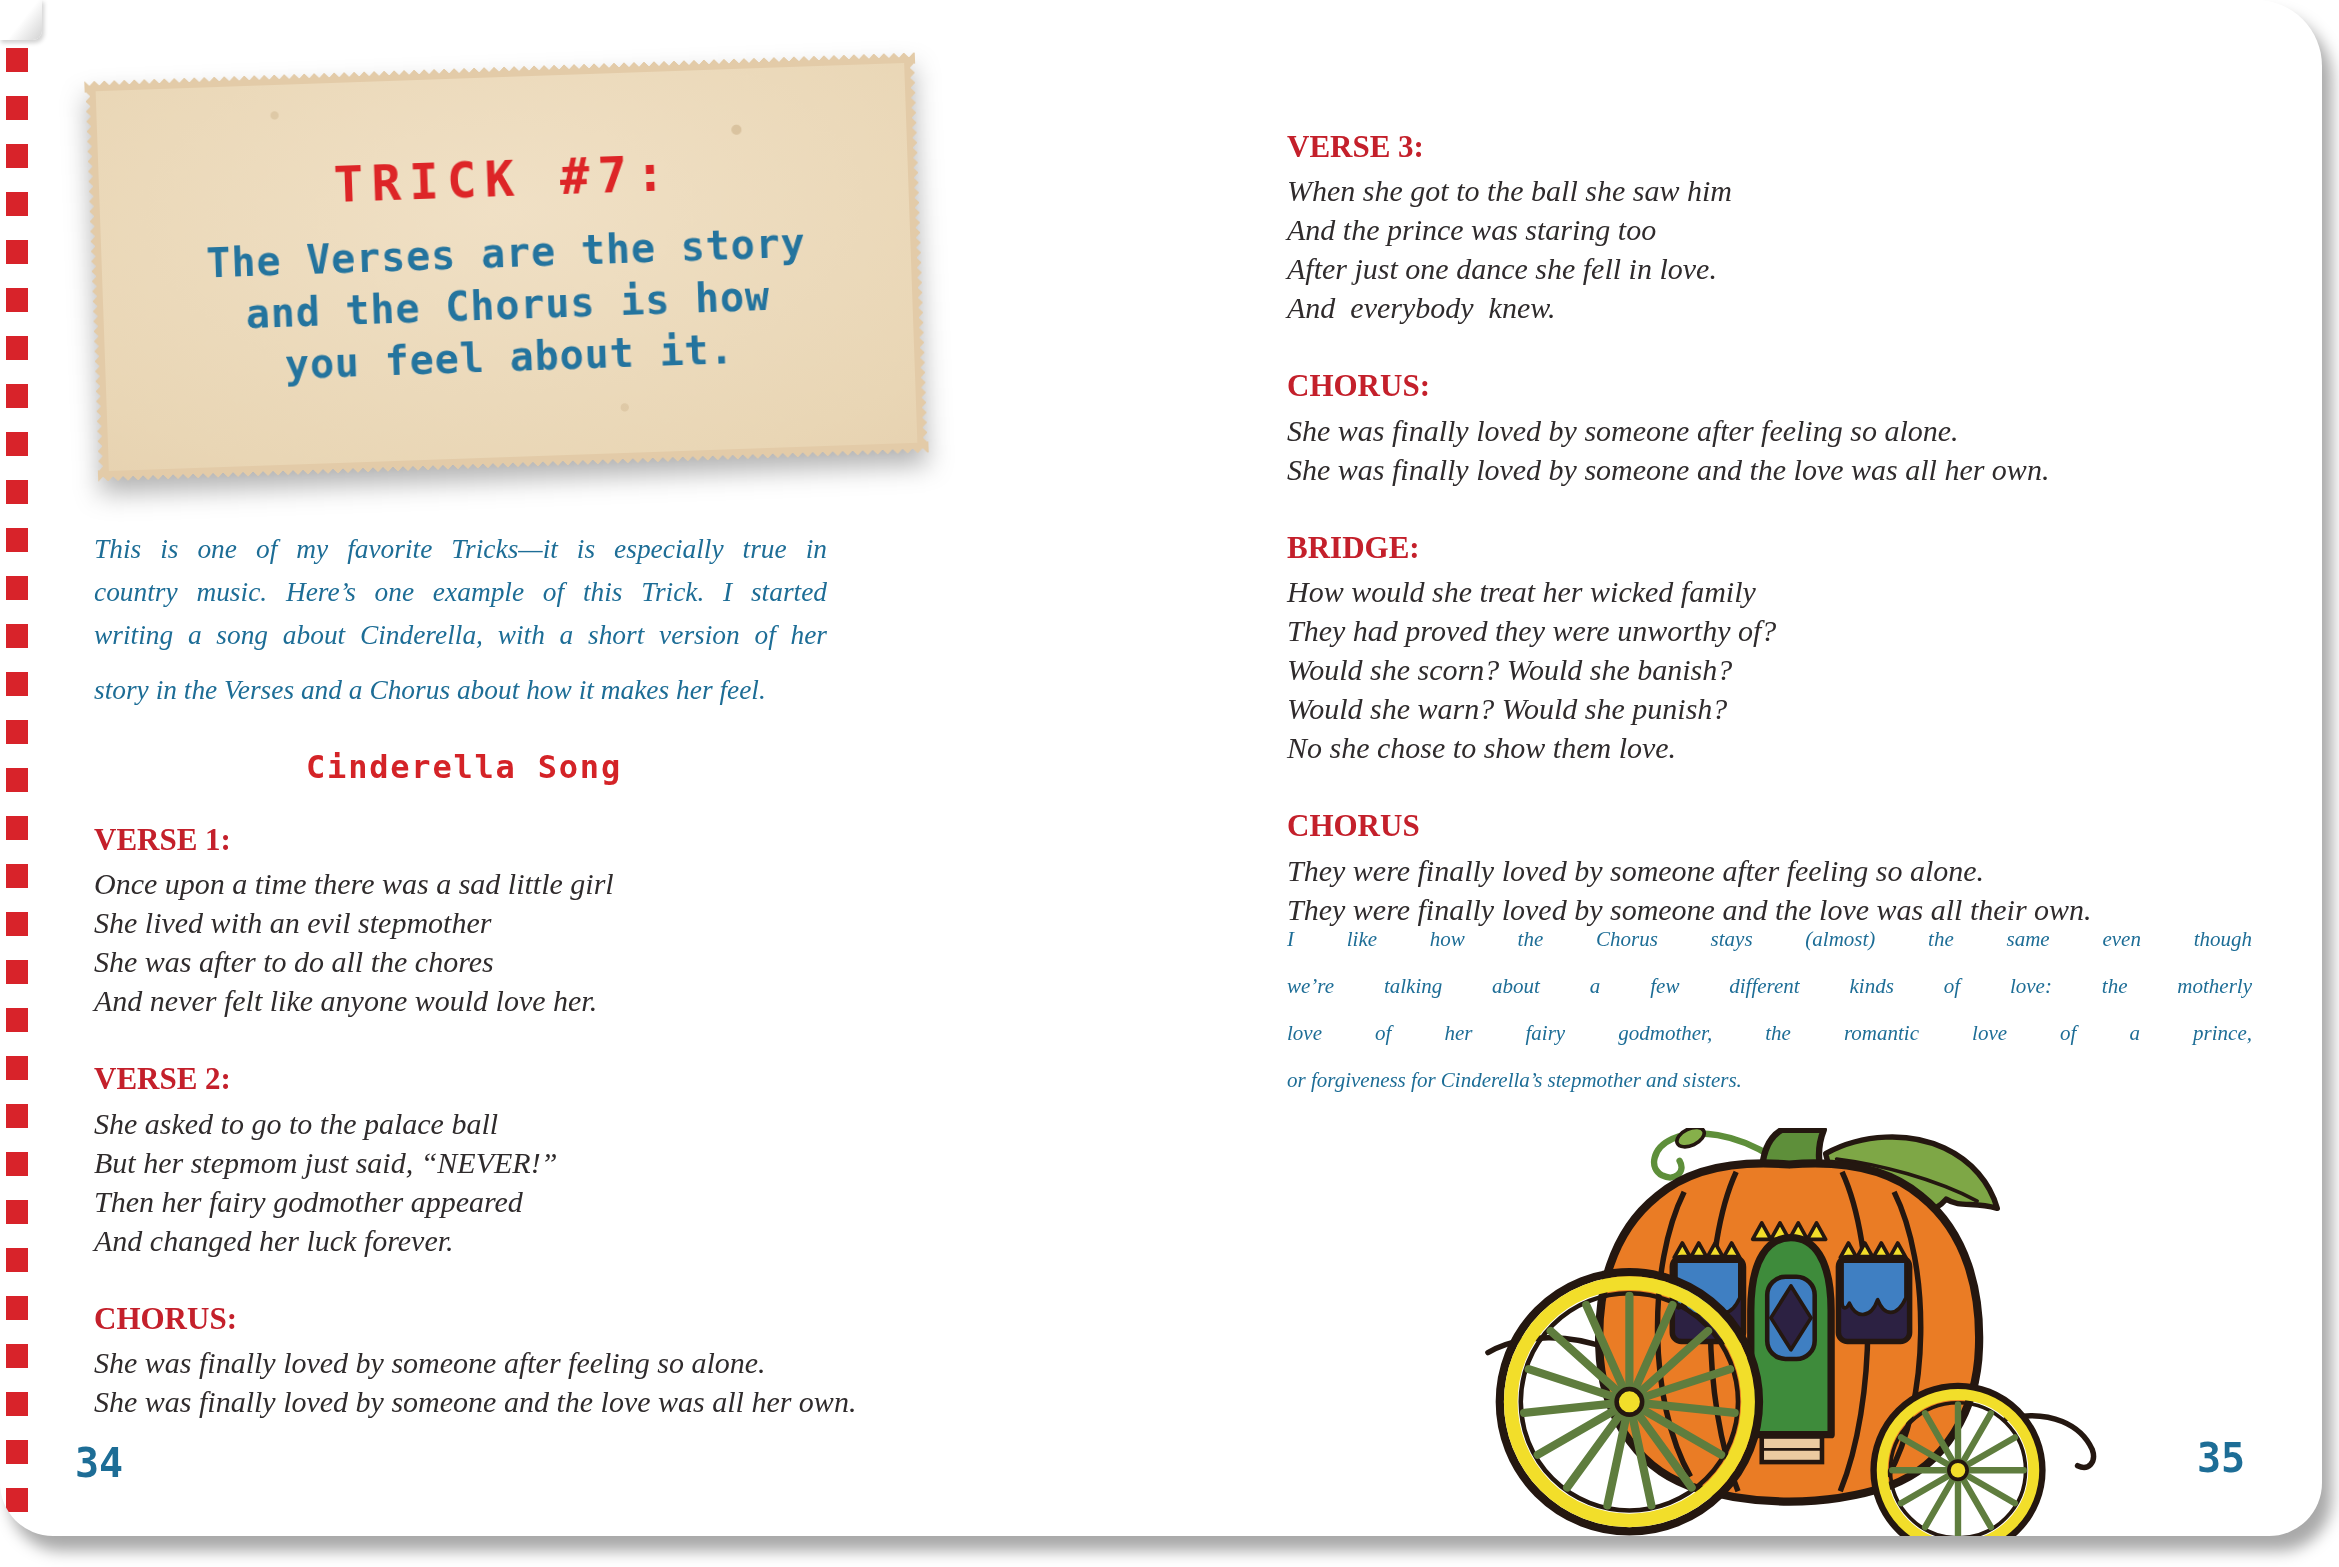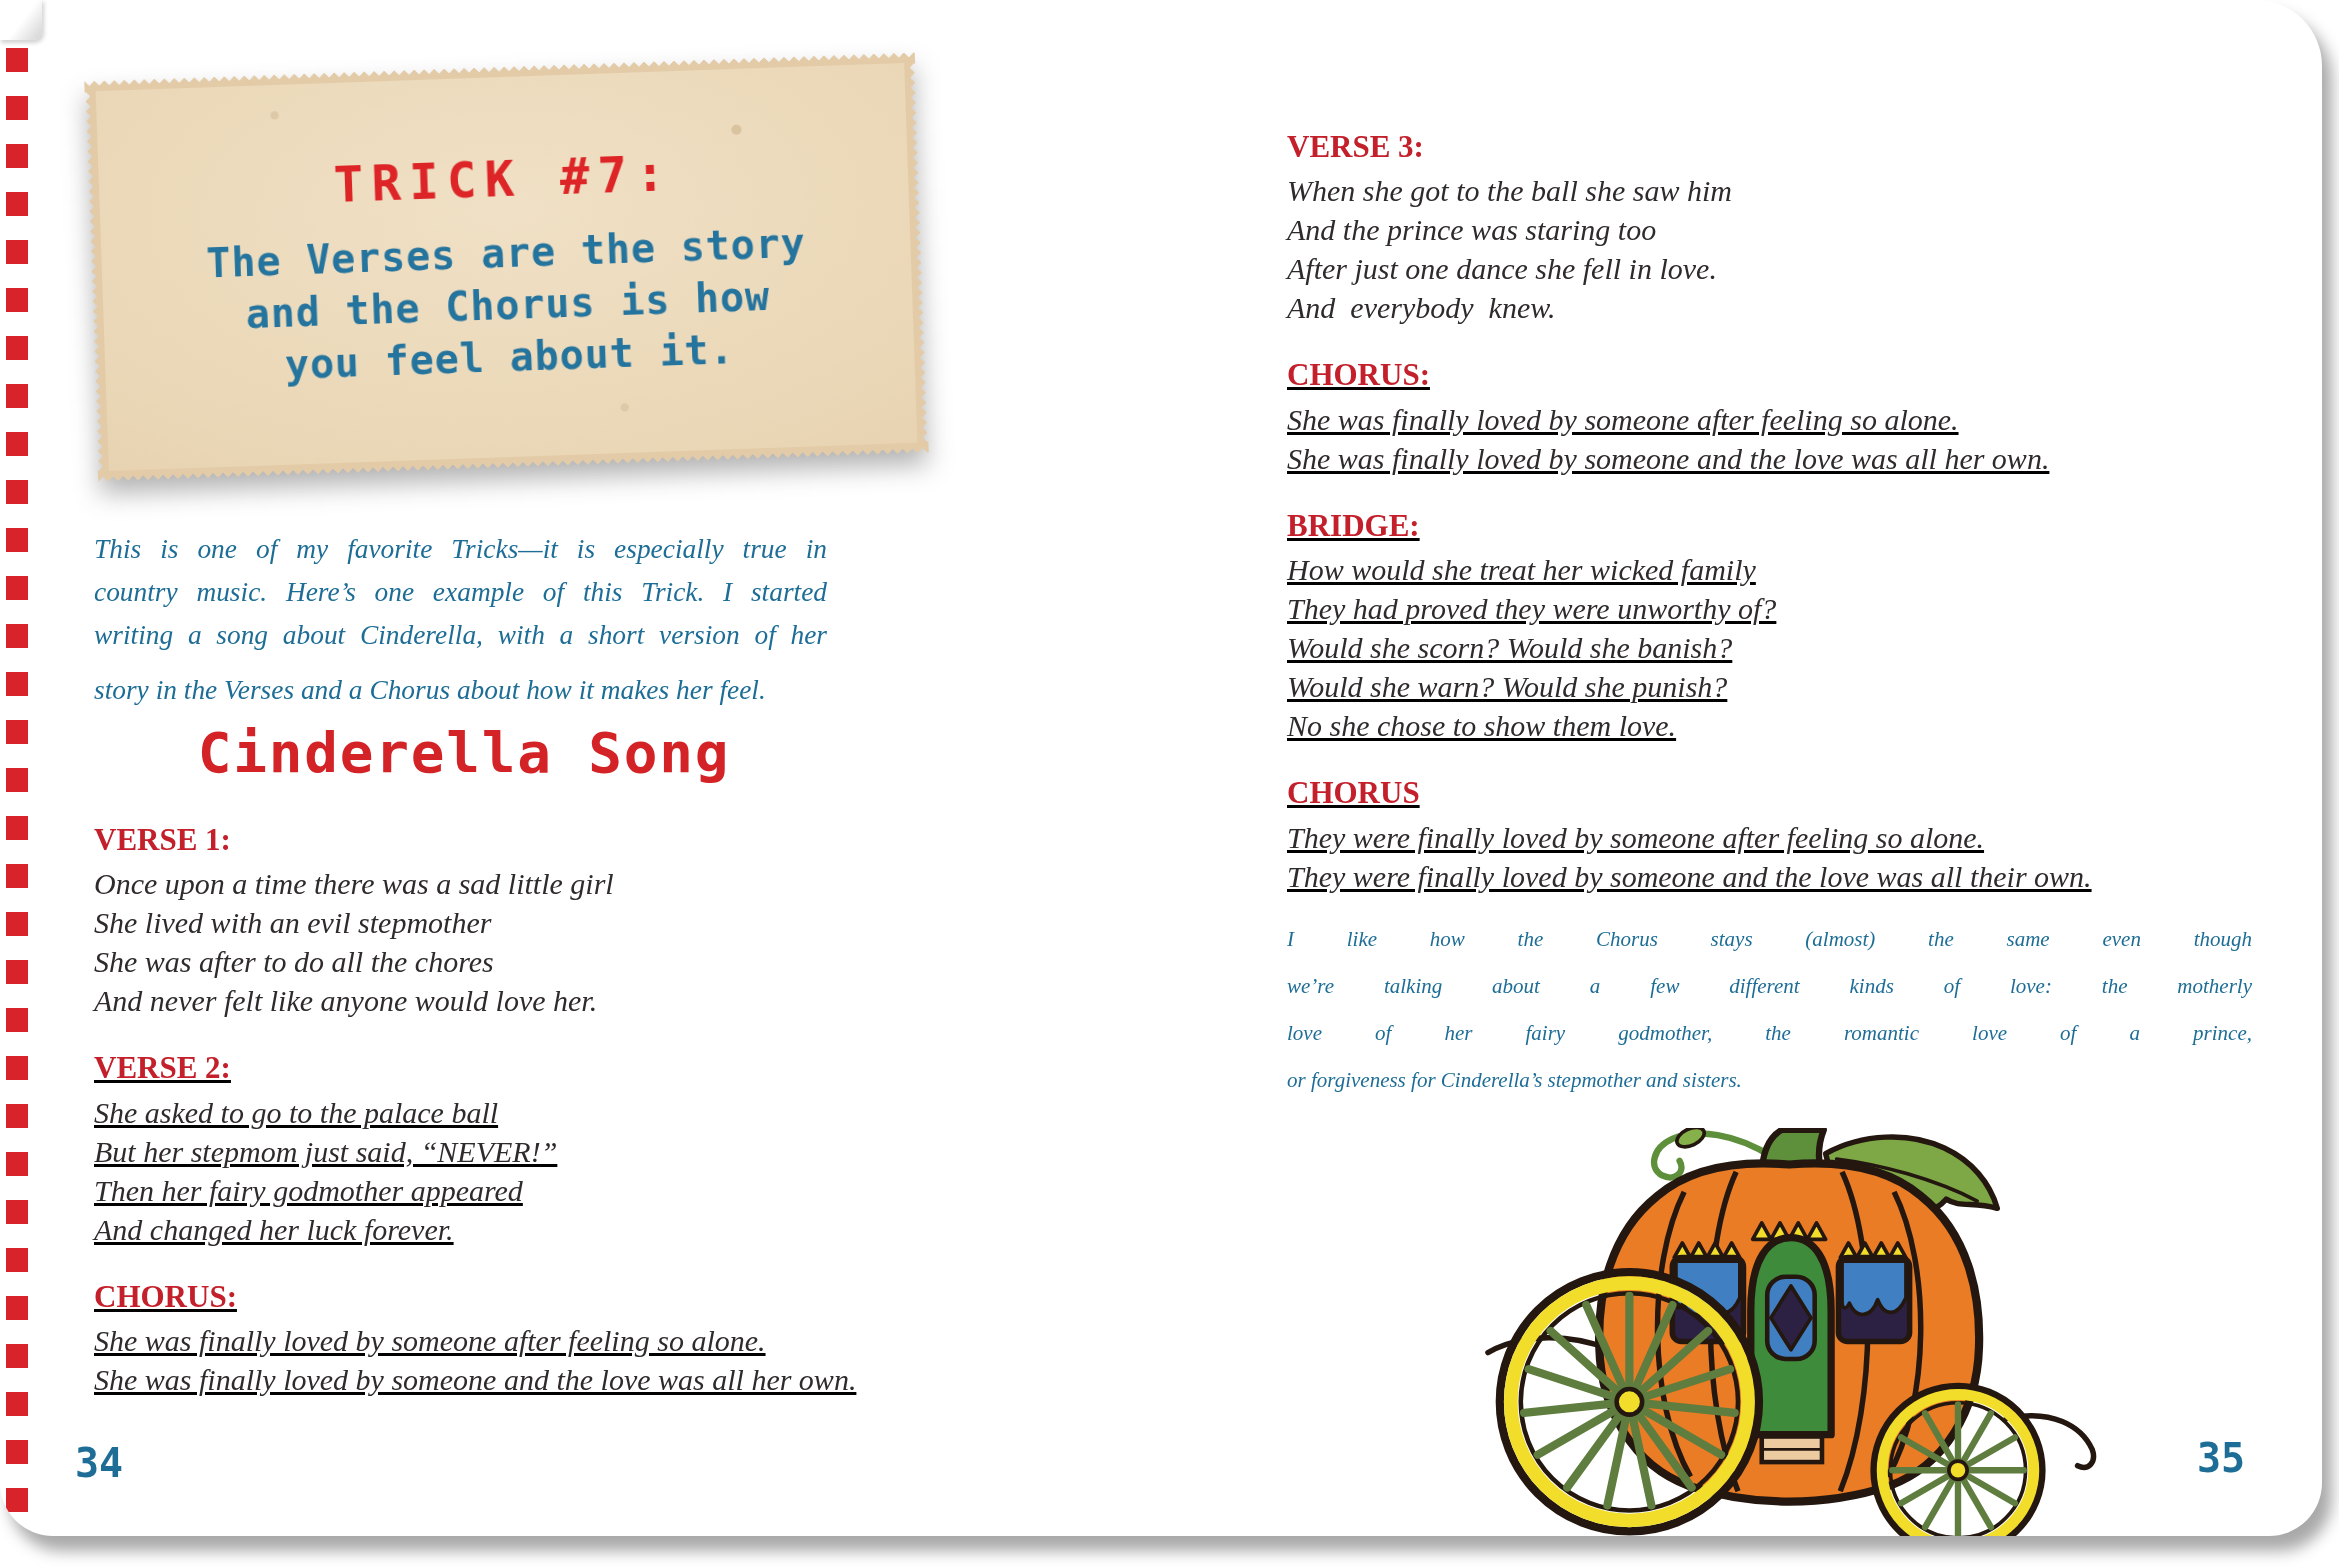--- a/index.html
+++ b/index.html
@@ -69,28 +69,28 @@
   }
   .note-title{color:#dd2527;font-size:49px;letter-spacing:8.2px;margin-bottom:18.3px;}
   .note-line{color:#24749e;font-size:40px;line-height:52px;letter-spacing:0.9px;}
 
   
   .intro{position:absolute;left:94px;top:528px;width:733px;
     color:var(--teal);font-style:italic;font-size:27.4px;line-height:43px;}
   .intro .jline{text-align:justify;text-align-last:justify;font-family:Liberation Serif, serif;}
   .intro .jline:last-child{text-align-last:left;margin-top:12px;}
 
-  .song-title{position:absolute;left:94px;top:720px;width:740px;text-align:center;
+  .song-title{position:absolute;left:94px;top:748px;width:740px;text-align:center;
     font-family:"DejaVu Sans Mono", monospace;font-weight:bold;
-    color:#d42327;font-size:56px;letter-spacing:1.8px;}
+    color:#d42327;font-size:32px;letter-spacing:1.8px;}
 
   .song{position:absolute;}
   .song-left{left:94px;top:821px;width:1005px;}
   .song-right{left:1287px;top:128px;width:969px;}
-  .section + .section{margin-top:29px;text-decoration:underline;}
+  .section + .section{margin-top:40px;}
   .section-label{color:#c4202b;font-weight:bold;font-size:31px;line-height:37px;margin-bottom:6.4px;}
   .lyric{color:var(--ink);font-style:italic;font-size:30px;line-height:39px;white-space:pre-wrap;}
 
   .outro{position:absolute;left:1287px;top:916px;width:965px;
     color:var(--teal);font-style:italic;font-size:21px;line-height:47px;}
   .outro .jline{text-align:justify;text-align-last:justify;}
   .outro .jline:last-child{text-align:left;text-align-last:left;}
 
   .pagenum{position:absolute;font-family:"DejaVu Sans Mono", monospace;font-weight:bold;
     color:var(--teal);font-size:40px;}

